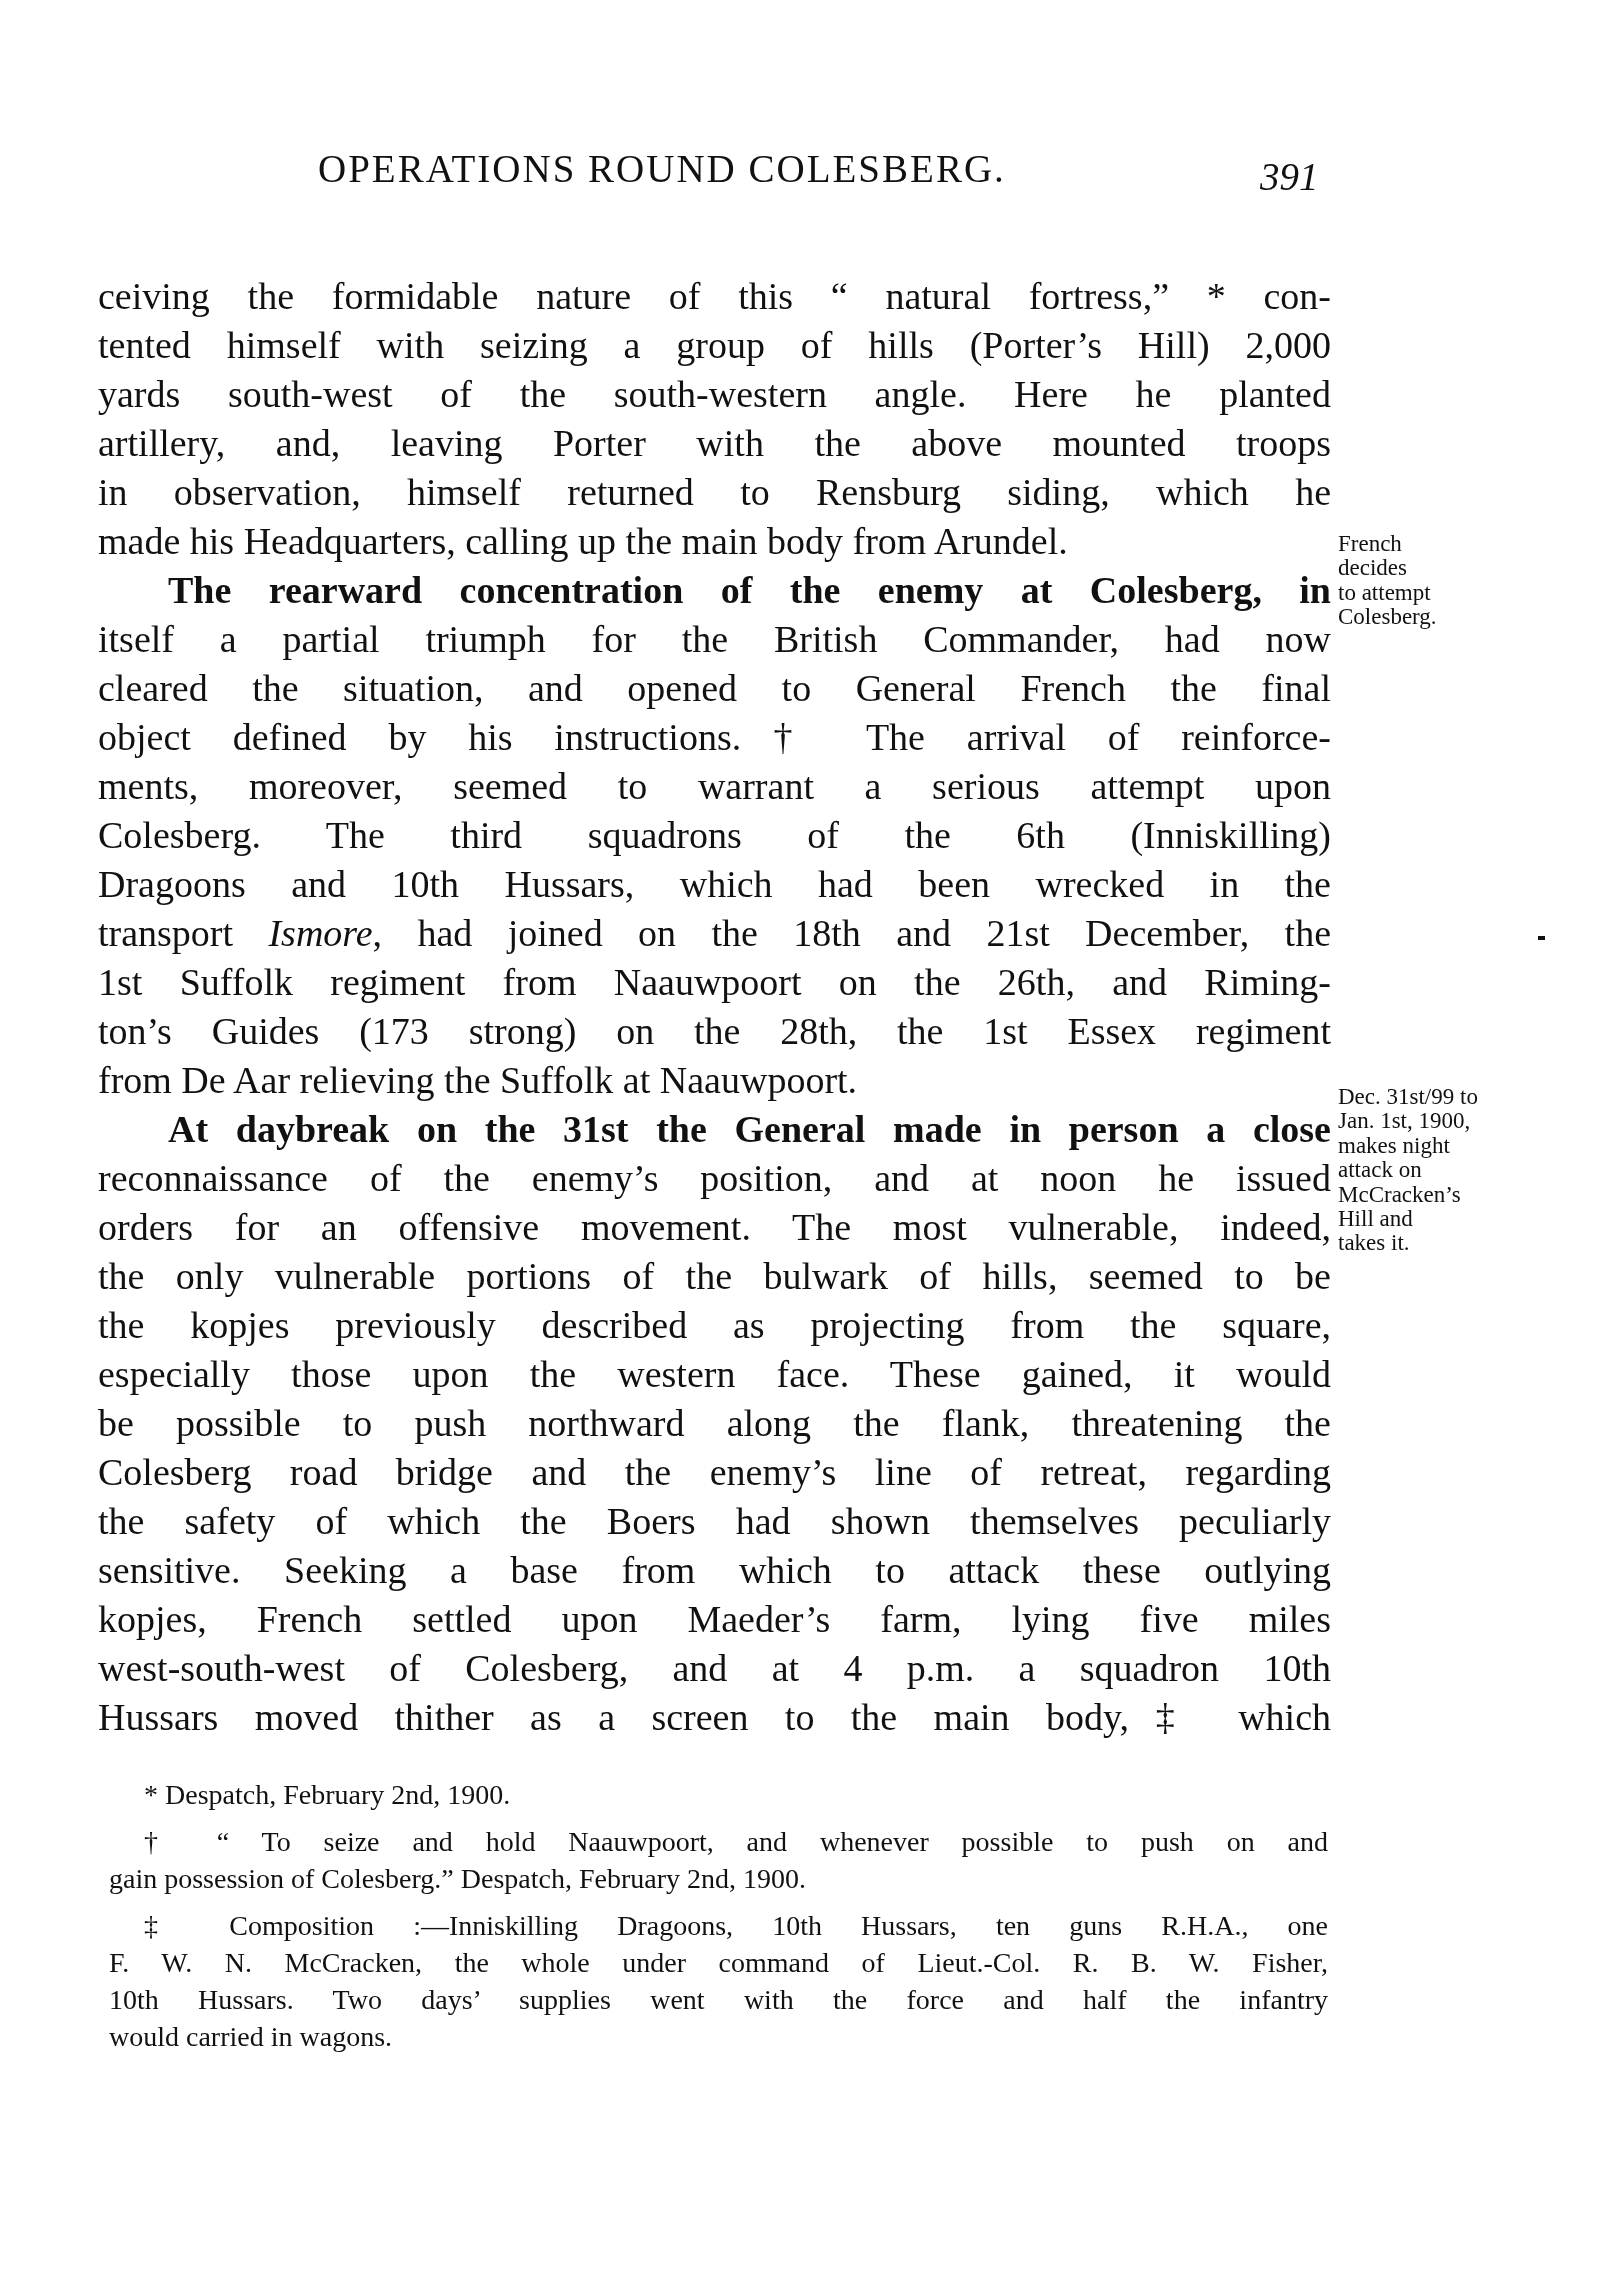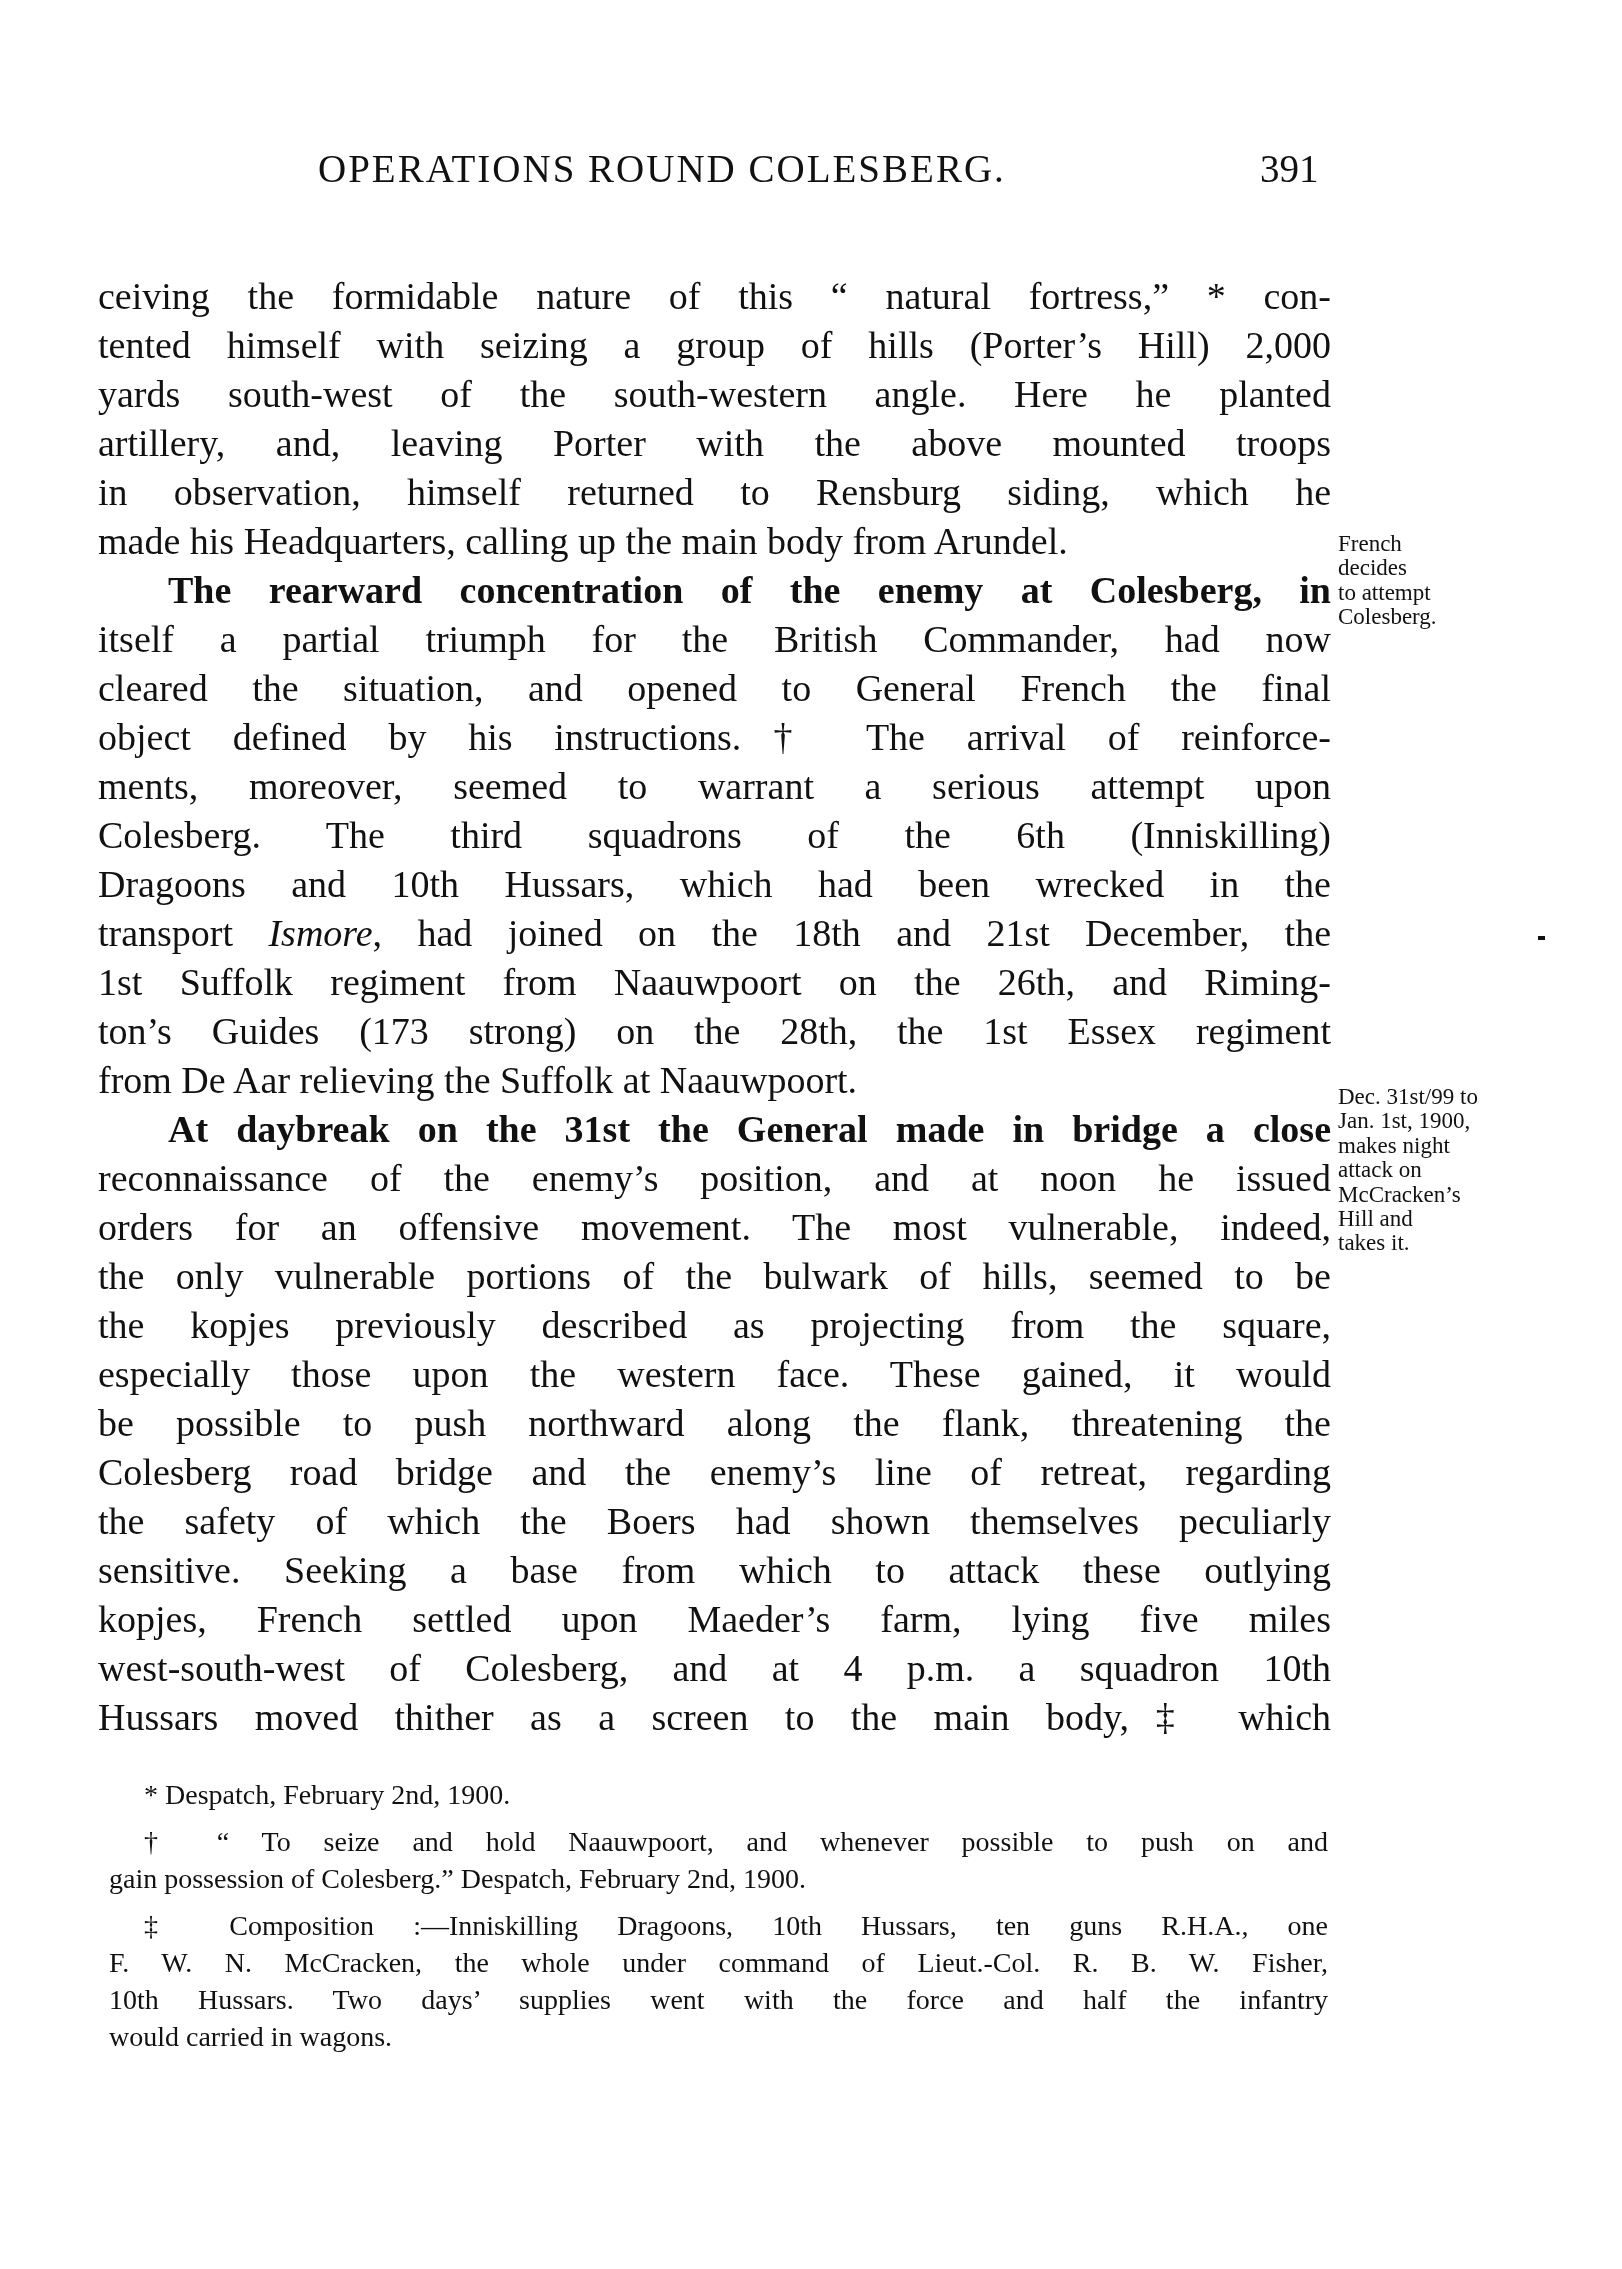--- a/index.html
+++ b/index.html
@@ -27,22 +27,23 @@
   }
   .running-head .title {
     position: absolute;
     left: 8px;
     top: 0;
     white-space: nowrap;
   }
   .running-head .page-number {
     position: absolute;
     left: 950px;
-    top: 0;
+    top: 8px;
     letter-spacing: 0;
+    font-style: italic;
   }
   .body-text {
     position: absolute;
     top: 225px;
     left: 98px;
     width: 1233px;
     font-size: 38px;
     line-height: 49px;
     margin-top: 47px;
   }
@@ -117,21 +118,21 @@
   <span class="line">itself a partial triumph for the British Commander, had now</span>
   <span class="line">cleared the situation, and opened to General French the final</span>
   <span class="line">object defined by his instructions.†  The arrival of reinforce-</span>
   <span class="line">ments, moreover, seemed to warrant a serious attempt upon</span>
   <span class="line">Colesberg.  The third squadrons of the 6th (Inniskilling)</span>
   <span class="line">Dragoons and 10th Hussars, which had been wrecked in the</span>
   <span class="line"><span>transport </span><i>Ismore</i><span>, had joined on the 18th and 21st December, the</span></span>
   <span class="line">1st Suffolk regiment from Naauwpoort on the 26th, and Riming-</span>
   <span class="line">ton’s Guides (173 strong) on the 28th, the 1st Essex regiment</span>
   <span class="line last">from De Aar relieving the Suffolk at Naauwpoort.</span>
-  <span class="line indent">At daybreak on the 31st the General made in bridge a close</span>
+  <span class="line indent">At daybreak on the 31st the General made in person a close</span>
   <span class="line">reconnaissance of the enemy’s position, and at noon he issued</span>
   <span class="line">orders for an offensive movement.  The most vulnerable, indeed,</span>
   <span class="line">the only vulnerable portions of the bulwark of hills, seemed to be</span>
   <span class="line">the kopjes previously described as projecting from the square,</span>
   <span class="line">especially those upon the western face.  These gained, it would</span>
   <span class="line">be possible to push northward along the flank, threatening the</span>
   <span class="line">Colesberg road bridge and the enemy’s line of retreat, regarding</span>
   <span class="line">the safety of which the Boers had shown themselves peculiarly</span>
   <span class="line">sensitive.  Seeking a base from which to attack these outlying</span>
   <span class="line">kopjes, French settled upon Maeder’s farm, lying five miles</span>

